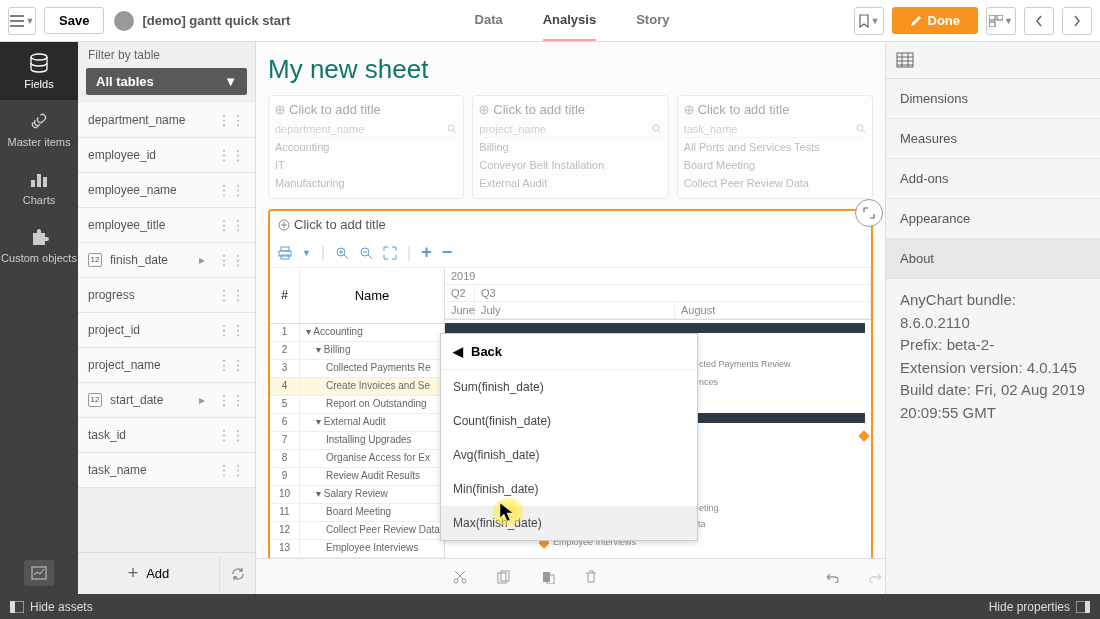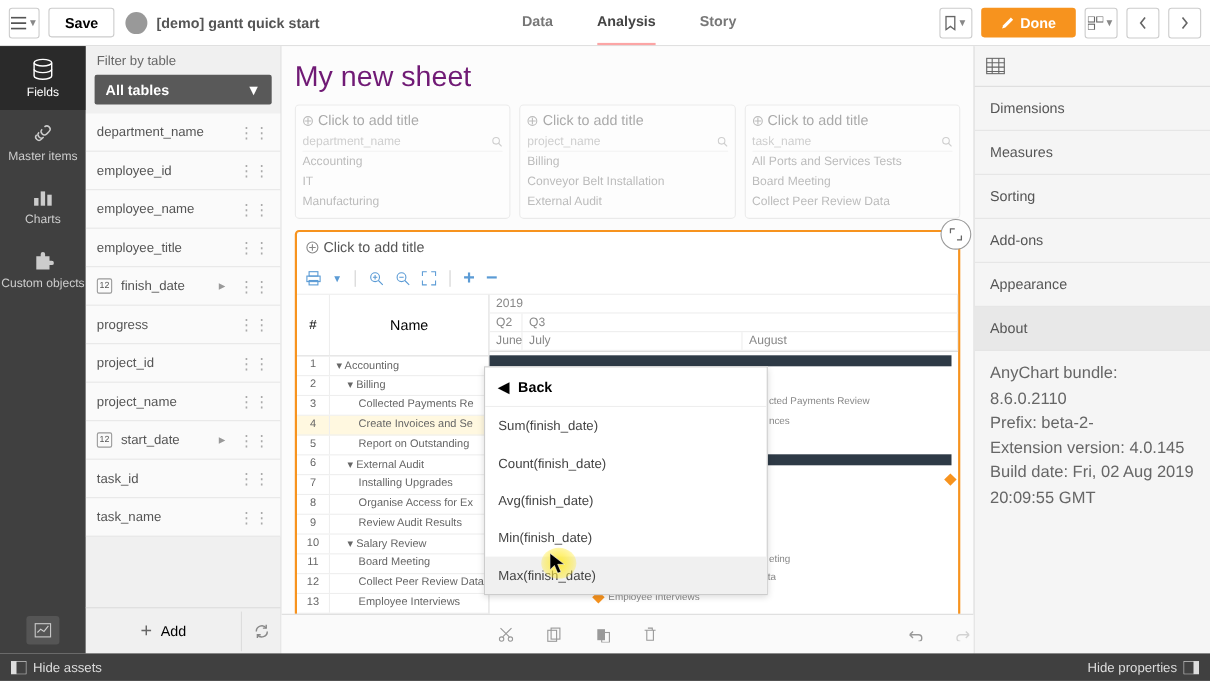--- a/index.html
+++ b/index.html
@@ -35,21 +35,21 @@
 .field-item { padding: 9px 10px; border-bottom: 1px solid #e5e5e5; font-size: 12px; color: #555; display: flex; align-items: center; justify-content: space-between; cursor: grab; background: #fafafa; }
 .field-item .drag-handle { color: #aaa; font-size: 14px; }
 .field-item .chevron { color: #999; margin-right: 6px; }
 .field-item .date-icon { margin-right: 4px; display: inline-block; width: 14px; height: 14px; border: 1px solid #999; border-radius: 2px; font-size: 8px; text-align: center; line-height: 12px; }
 .add-footer { border-top: 1px solid #ddd; display: flex; align-items: center; }
 .add-btn { flex: 1; padding: 10px; text-align: center; font-size: 13px; display: flex; align-items: center; justify-content: center; gap: 8px; cursor: pointer; }
 .refresh-btn { width: 36px; height: 36px; display: flex; align-items: center; justify-content: center; border-left: 1px solid #ddd; cursor: pointer; }
 
 
 .canvas { position: absolute; left: 256px; top: 42px; right: 215px; bottom: 25px; background: #fcfcfc; padding: 12px; overflow: hidden; }
-.sheet-title { font-size: 26px; color: #701a75; margin-bottom: 10px; font-weight: normal; }
+.sheet-title { font-size: 26px; color: #0f766e; margin-bottom: 10px; font-weight: normal; }
 .top-cards { display: flex; gap: 8px; margin-bottom: 10px; }
 .card { flex: 1; border: 1px solid #ddd; border-radius: 4px; background: #fff; opacity: 0.55; padding: 6px; }
 .card-title { font-size: 13px; color: #666; display: flex; align-items: center; gap: 4px; cursor: pointer; }
 .card-search { margin-top: 4px; display: flex; align-items: center; justify-content: space-between; font-size: 11px; color: #aaa; border-bottom: 1px solid #eee; padding: 2px 0; }
 .card-list-item { font-size: 11px; color: #888; padding: 3px 0; }
 
 
 .gantt-panel { border: 2px solid #f7931e; border-radius: 4px; background: #fff; position: relative; height: 360px; }
 .gantt-title { padding: 6px 8px; font-size: 13px; color: #555; display: flex; align-items: center; gap: 4px; cursor: pointer; }
 .gantt-toolbar { padding: 4px 8px; border-bottom: 1px solid #eee; display: flex; align-items: center; gap: 10px; }
@@ -520,21 +520,20 @@
 
 <div class="right-panel">
   <div class="right-icon-header">
     <svg width="18" height="16" viewBox="0 0 18 16">
         <rect x="1" y="1" width="16" height="14" fill="none" stroke="#666"></rect>
         <path d="M1 5h16M1 9h16M1 13h16M6 1v14M12 1v14" stroke="#666"></path>
       </svg>
   </div>
   <div class="right-section">Dimensions</div>
   <div class="right-section">Measures</div>
-  <div class="right-section">Sorting</div>
   <div class="right-section">Add-ons</div>
   <div class="right-section">Appearance</div>
   <div class="right-section active">About</div>
   <div class="about-content">
     <div>AnyChart bundle: 8.6.0.2110</div>
     <div>Prefix: beta-2-</div>
     <div>Extension version: 4.0.145</div>
     <div>Build date: Fri, 02 Aug 2019 20:09:55 GMT</div>
   </div>
 </div>

